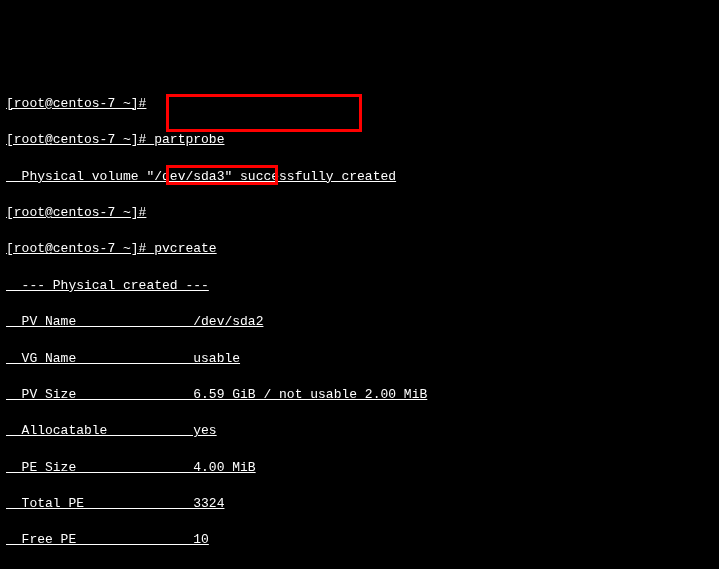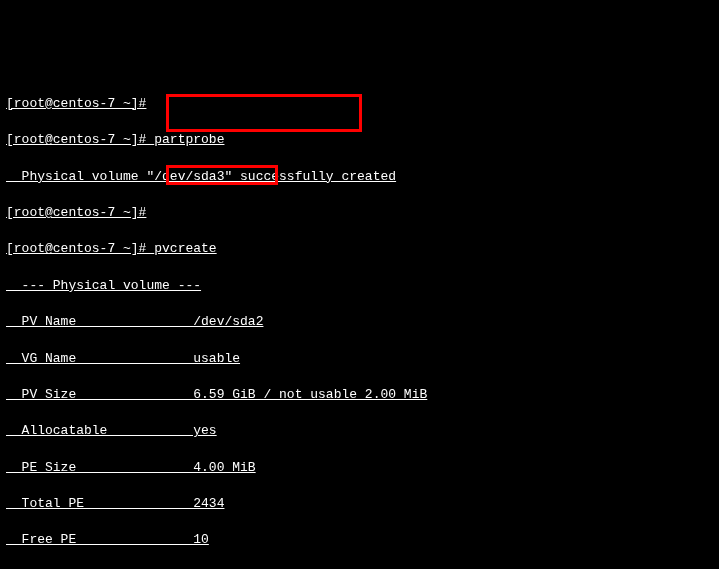--- a/index.html
+++ b/index.html
@@ -48,27 +48,27 @@
 <body>
 
 
 
 <div class="container">
 <span class="line">[root@centos-7 ~]#</span>
 <span class="line"><span>[root@centos-7 ~]# </span><span>partprobe</span></span>
 <span class="line">  Physical volume "/dev/sda3" successfully created</span>
 <span class="line">[root@centos-7 ~]#</span>
 <span class="line"><span>[root@centos-7 ~]# </span><span>pvcreate</span></span>
-<span class="line">  --- Physical volume ---</span>
+<span class="line">  --- Physical created ---</span>
 <span class="line">  PV Name               /dev/sda2</span>
 <span class="line">  VG Name               usable</span>
 <span class="line">  PV Size               6.59 GiB / not usable 2.00 MiB</span>
 <span class="line">  Allocatable           yes</span>
 <span class="line">  PE Size               4.00 MiB</span>
-<span class="line">  Total PE              2434</span>
+<span class="line">  Total PE              3324</span>
 <span class="line">  Free PE               10</span>
 
 
 <span class="line"></span>
 
 
 
 
 
 

